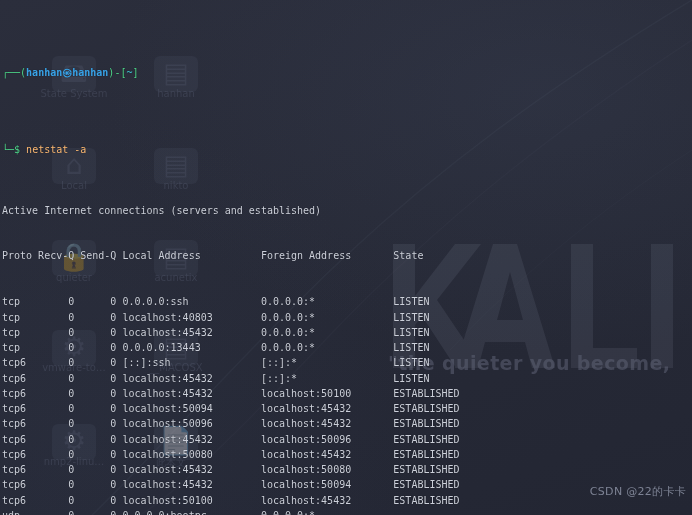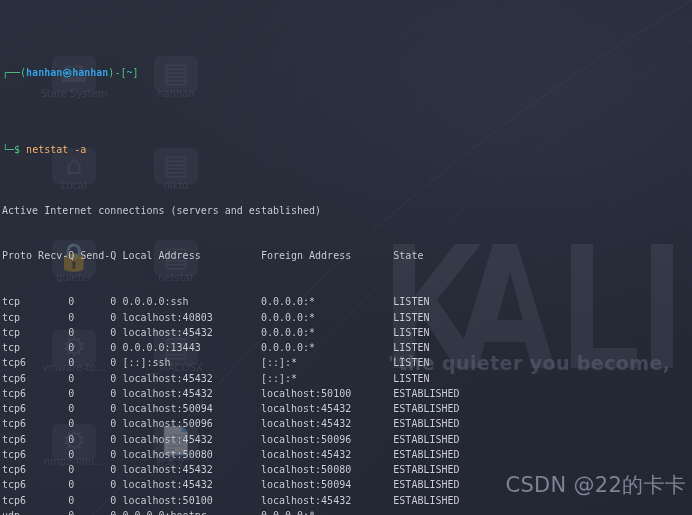--- a/index.html
+++ b/index.html
@@ -89,21 +89,21 @@
   .g  { color: #4ed68a; }           
   .b  { color: #39a3e8; font-weight: bold; }  
   .cy { color: #3fc7d4; }
   .cmd{ color: #fdba74; }
   
   .csdn {
     position: absolute;
     right: 6px;
     bottom: 16px;
     font-family: "DejaVu Sans", sans-serif;
-    font-size: 21px;
+    font-size: 11px;
     color: #8d93a5;
     opacity: .85;
     white-space: nowrap;
     letter-spacing: .3px;
   }
 </style>
 </head>
 <body>
 
 <div id="screen">
@@ -121,21 +121,21 @@
       <div class="ghost-icon" style="left: 38px; top: 58px; width: 72px;"><span class="glyph">🖴</span><span>State System</span></div>
       <div class="ghost-tile" style="left: 154px; top: 56px;"></div>
       <div class="ghost-icon" style="left: 140px; top: 58px; width: 72px;"><span class="glyph">▤</span><span>hanhan</span></div>
       <div class="ghost-tile" style="left: 52px; top: 148px;"></div>
       <div class="ghost-icon" style="left: 38px; top: 150px; width: 72px;"><span class="glyph">⌂</span><span>Local</span></div>
       <div class="ghost-tile" style="left: 154px; top: 148px;"></div>
       <div class="ghost-icon" style="left: 140px; top: 150px; width: 72px;"><span class="glyph">▤</span><span>nikto</span></div>
       <div class="ghost-tile" style="left: 52px; top: 240px;"></div>
       <div class="ghost-icon" style="left: 38px; top: 242px; width: 72px;"><span class="glyph">🔒</span><span>quieter</span></div>
       <div class="ghost-tile" style="left: 154px; top: 240px;"></div>
-      <div class="ghost-icon" style="left: 140px; top: 242px; width: 72px;"><span class="glyph">▤</span><span>netstat</span></div>
+      <div class="ghost-icon" style="left: 140px; top: 242px; width: 72px;"><span class="glyph">▤</span><span>acunetix</span></div>
       <div class="ghost-tile" style="left: 52px; top: 330px;"></div>
       <div class="ghost-icon" style="left: 38px; top: 332px; width: 72px;"><span class="glyph">⚙</span><span>vmware-to…</span></div>
       <div class="ghost-tile" style="left: 154px; top: 330px;"></div>
       <div class="ghost-icon" style="left: 140px; top: 332px; width: 72px;"><span class="glyph">▤</span><span>__MACOSX</span></div>
       <div class="ghost-tile" style="left: 52px; top: 424px;"></div>
       <div class="ghost-icon" style="left: 38px; top: 426px; width: 72px;"><span class="glyph">⚙</span><span>nmp2-linu…</span></div>
       <div class="ghost-tile" style="left: 154px; top: 424px;"></div>
       <div class="ghost-icon" style="left: 140px; top: 426px; width: 72px;"><span class="glyph">📄</span><span>此本文…</span></div>
     </div>
 

